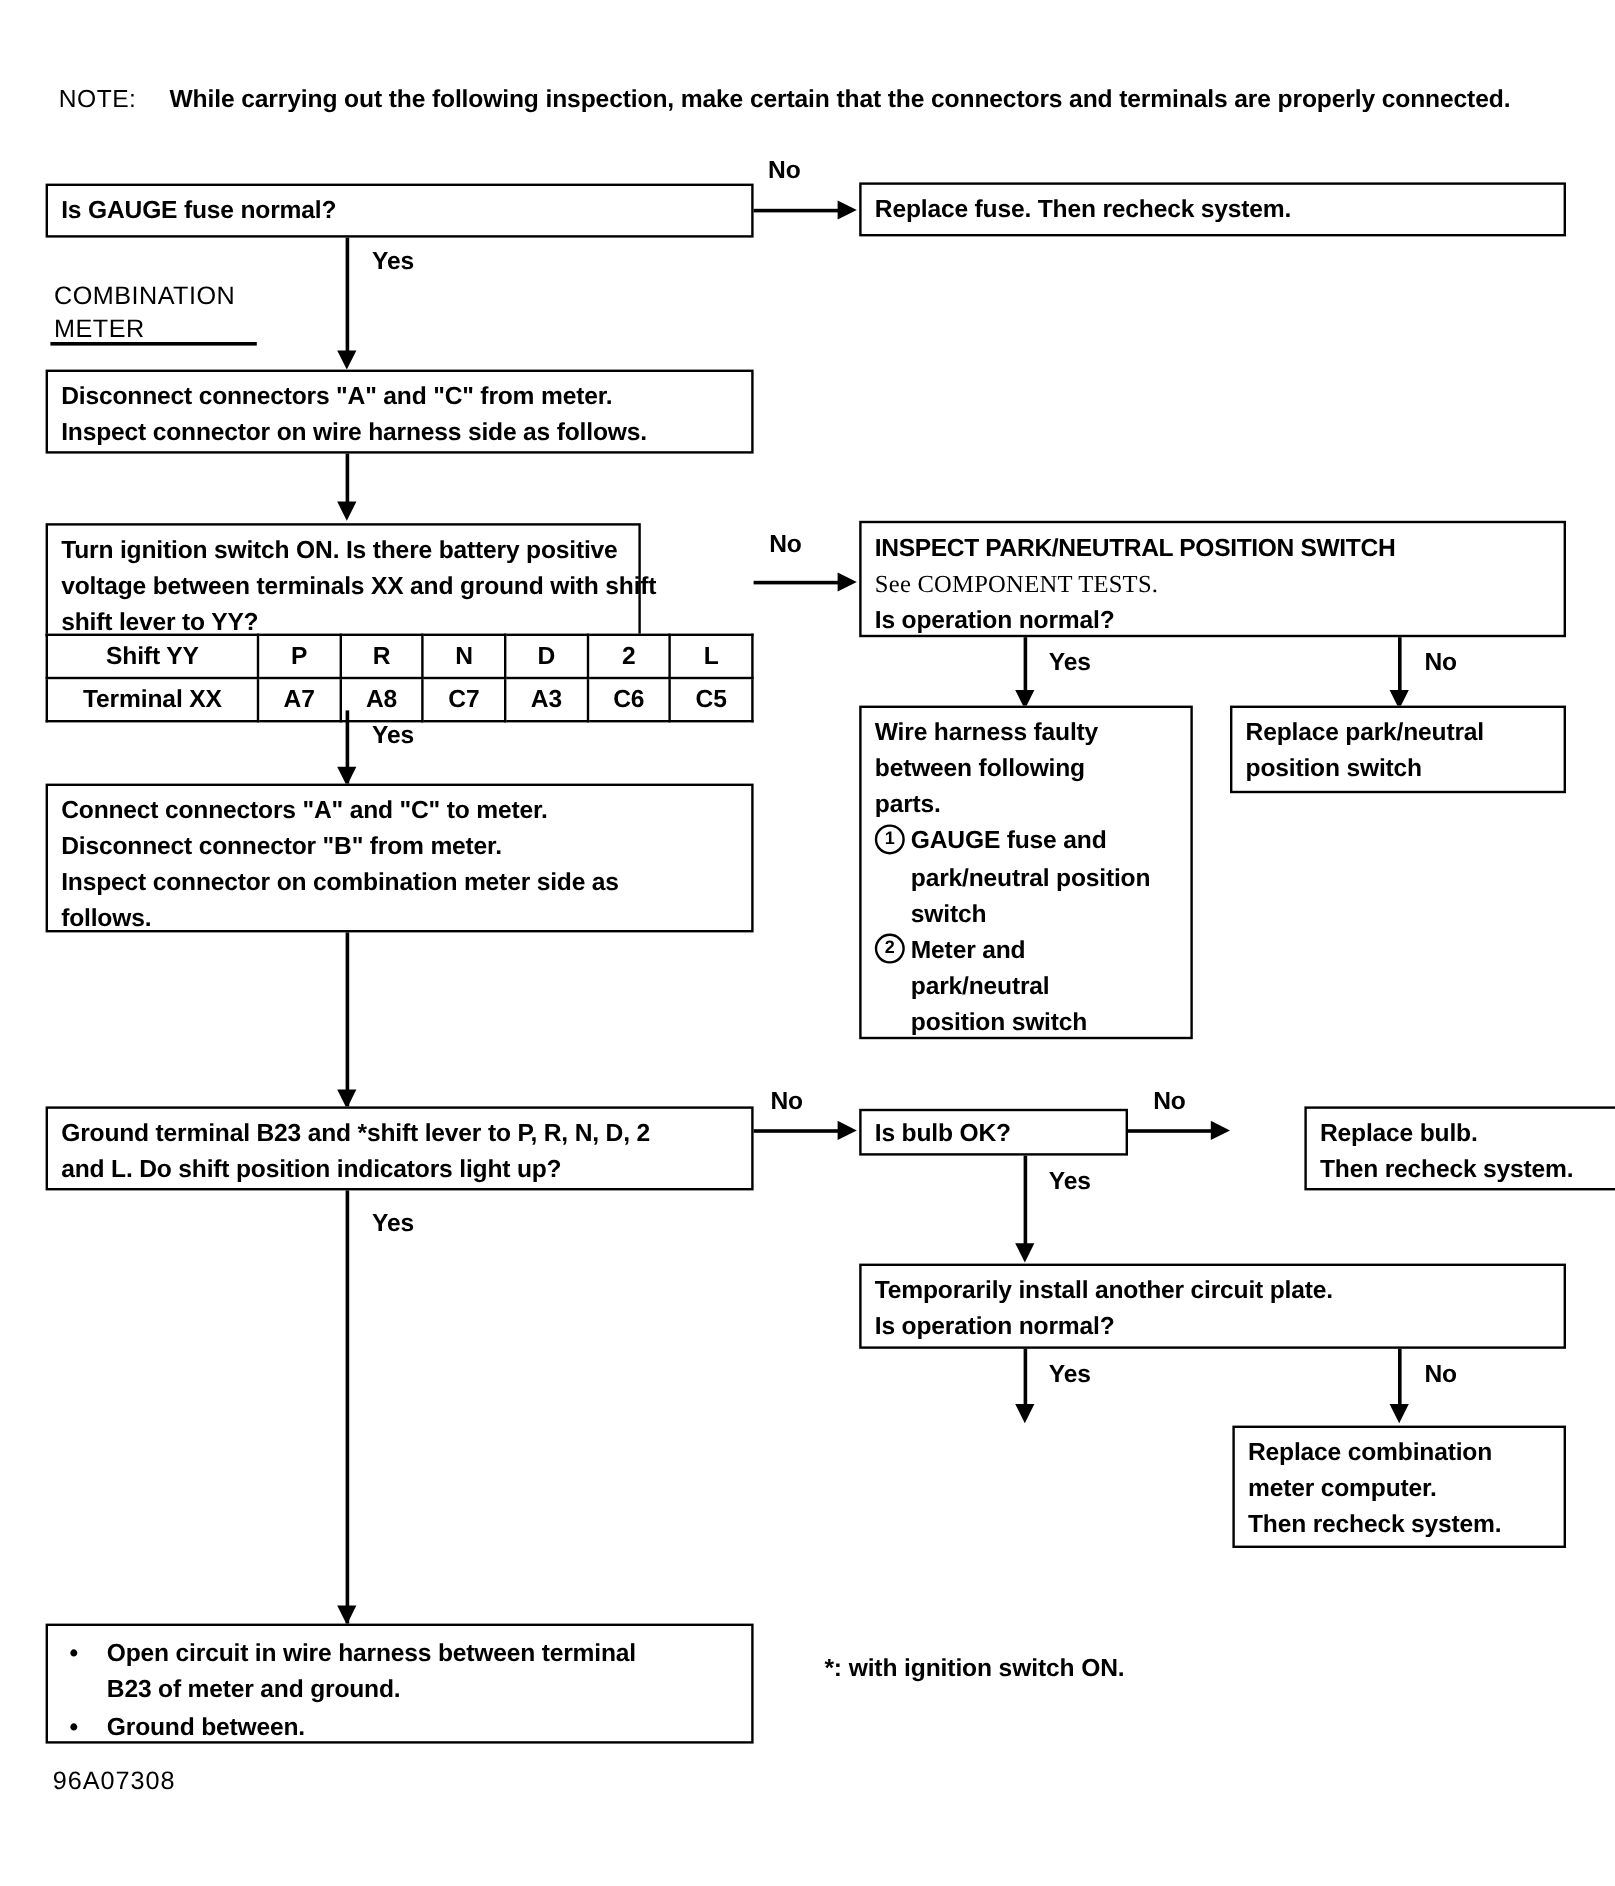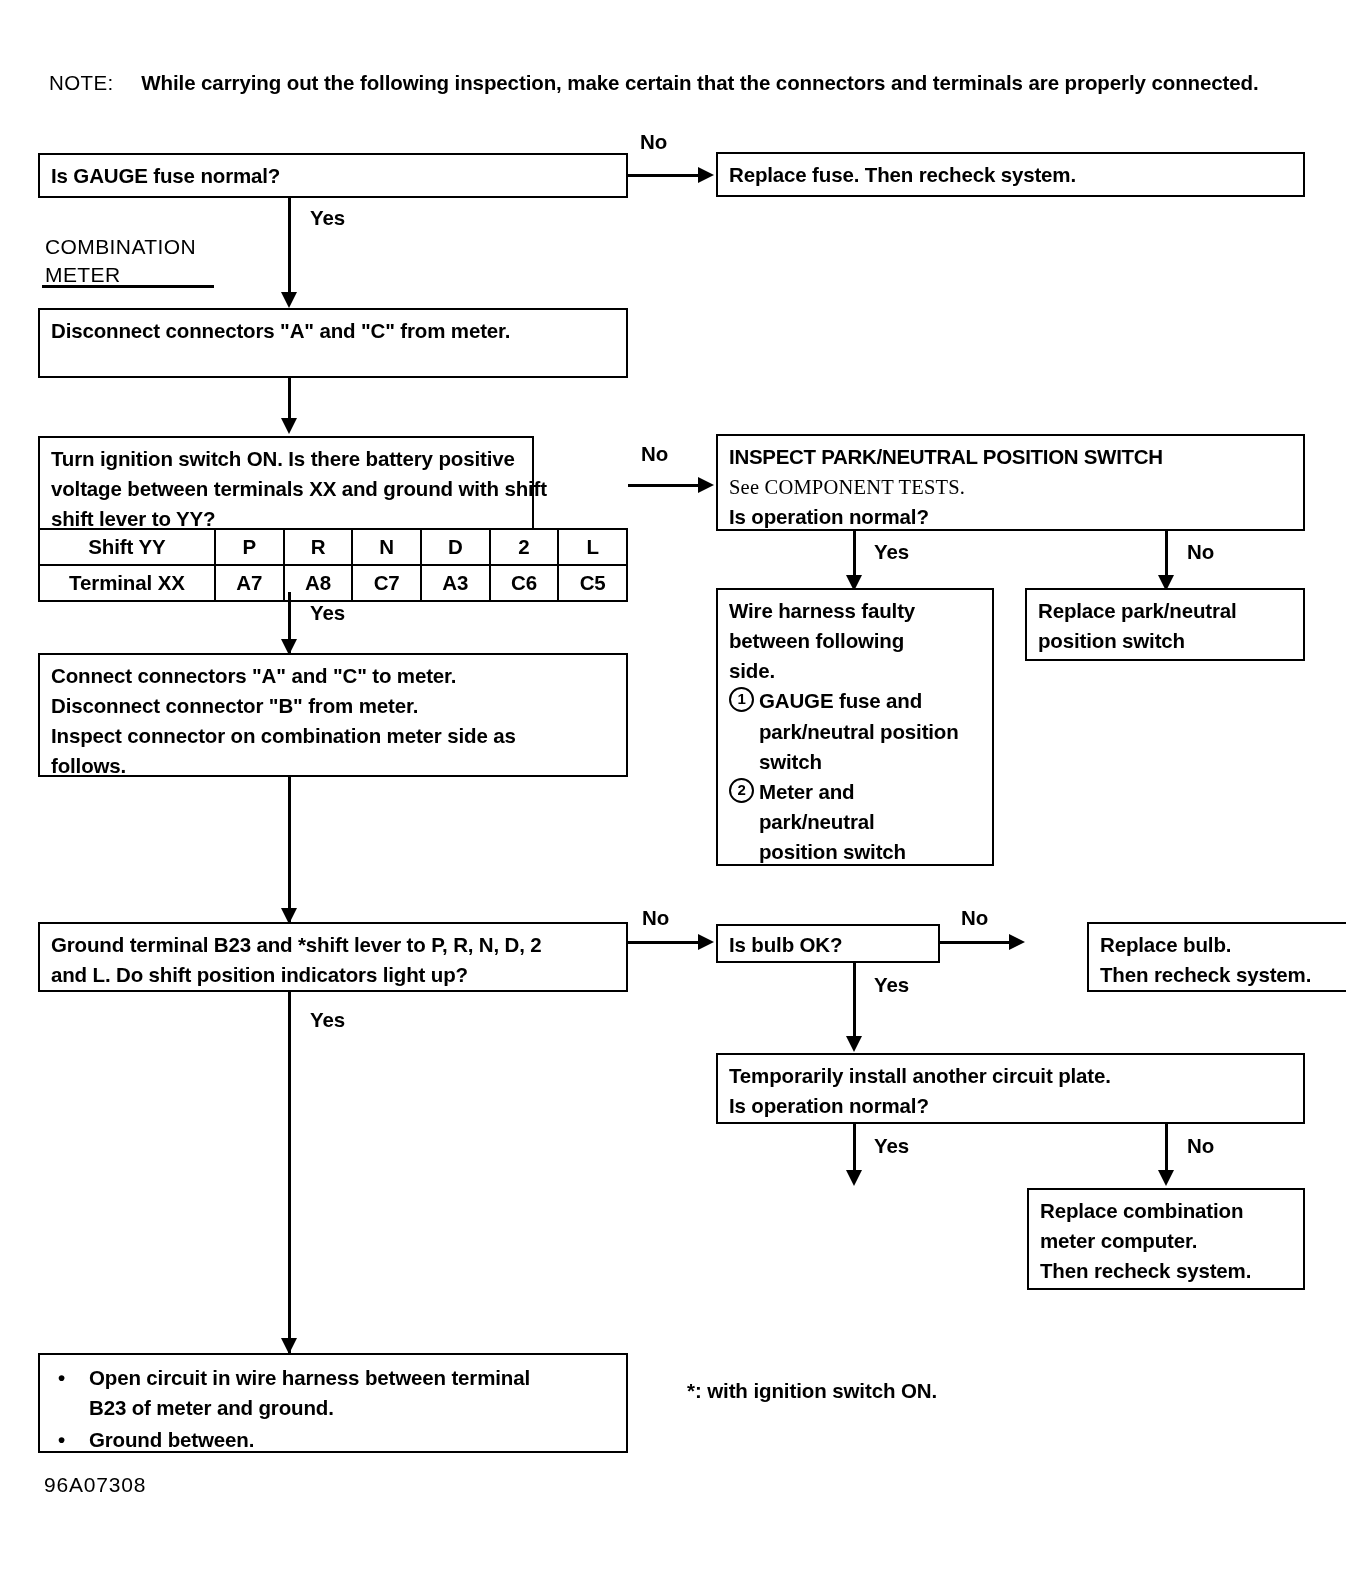--- a/index.html
+++ b/index.html
@@ -184,20 +184,21 @@
   <div class="label" style="left:310px; top:206px;">Yes</div>
 
   <div class="sect-title" style="left:45px; top:233px;">
     <span>COMBINATION</span><br>
     <span>METER</span>
   </div>
   <div class="sect-rule" style="left:42px; top:285px; width:172px;"></div>
 
   <div class="box" style="left:38px; top:308px; width:590px; height:70px;">
     <span class="ln">Disconnect connectors "A" and "C" from meter.</span>
+    <span class="ln">Inspect connector on wire harness side as follows.</span>
   </div>
 
   <div class="vline" style="left:288px; top:378px; height:48px;"></div>
   <div class="arrow-down" style="left:281px; top:418px;"></div>
 
   <div class="box" style="left:38px; top:436px; width:496px; height:95px;">
     <span class="ln">Turn ignition switch ON. Is there battery positive</span>
     <span class="ln">voltage between terminals XX and ground with shift</span>
     <span class="ln">shift lever to YY?</span>
   </div>
@@ -239,21 +240,21 @@
   <div class="arrow-down" style="left:846px; top:575px;"></div>
   <div class="label" style="left:874px; top:540px;">Yes</div>
 
   <div class="vline" style="left:1165px; top:531px; height:52px;"></div>
   <div class="arrow-down" style="left:1158px; top:575px;"></div>
   <div class="label" style="left:1187px; top:540px;">No</div>
 
   <div class="box thin" style="left:716px; top:588px; width:278px; height:278px;">
     <span class="ln">Wire harness faulty</span>
     <span class="ln">between following</span>
-    <span class="ln">side.</span>
+    <span class="ln">parts.</span>
     <ul class="numlist">
       <li>
         <span class="circnum">1</span>
         <span class="ln">GAUGE fuse and</span>
         <span class="ln">park/neutral position</span>
         <span class="ln">switch</span>
       </li>
       <li>
         <span class="circnum">2</span>
         <span class="ln">Meter and</span>

